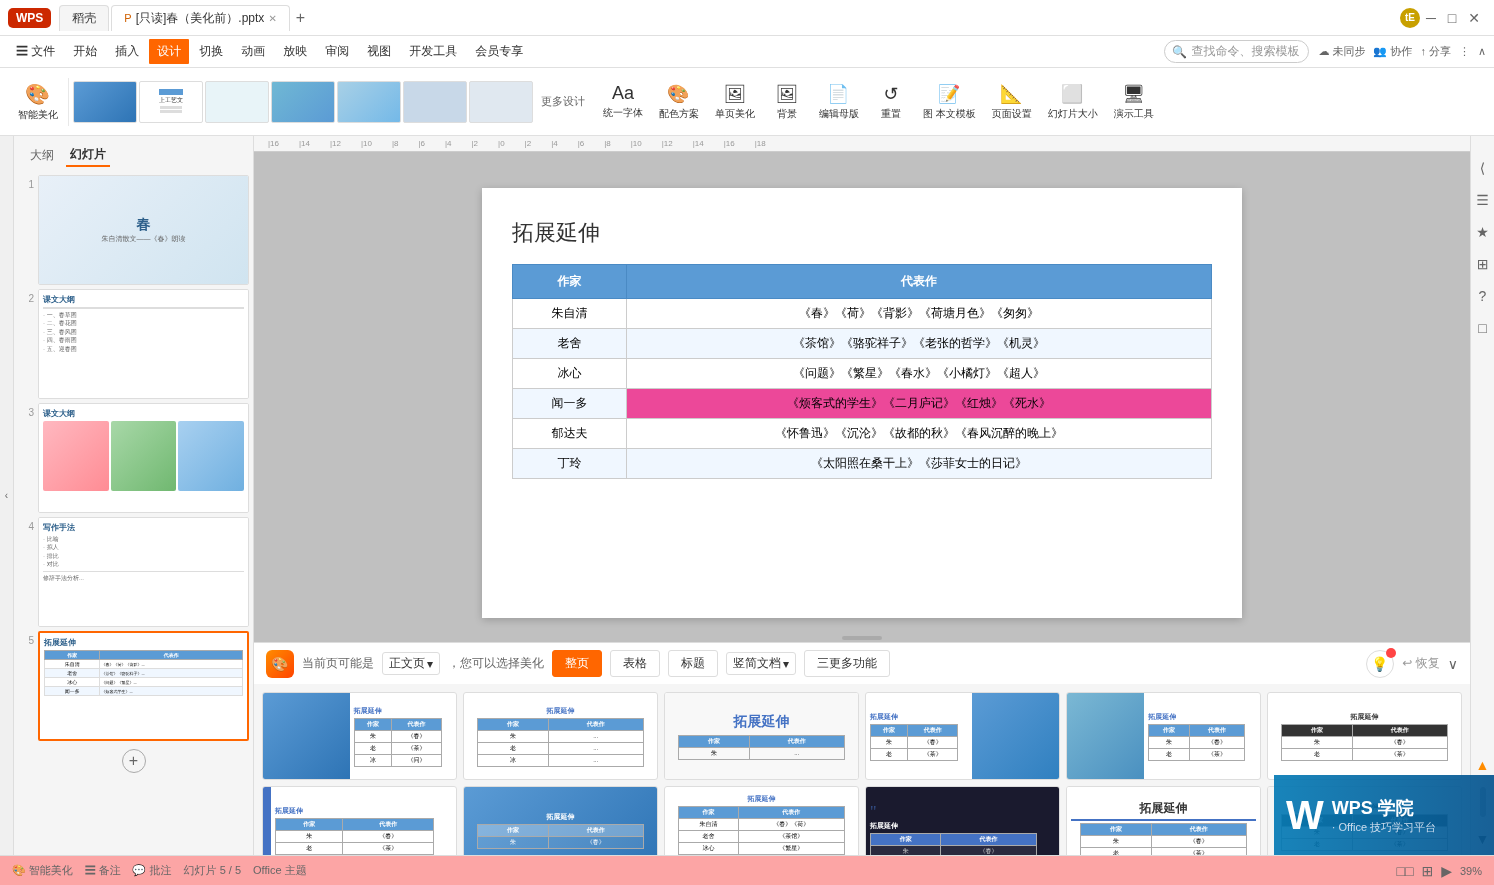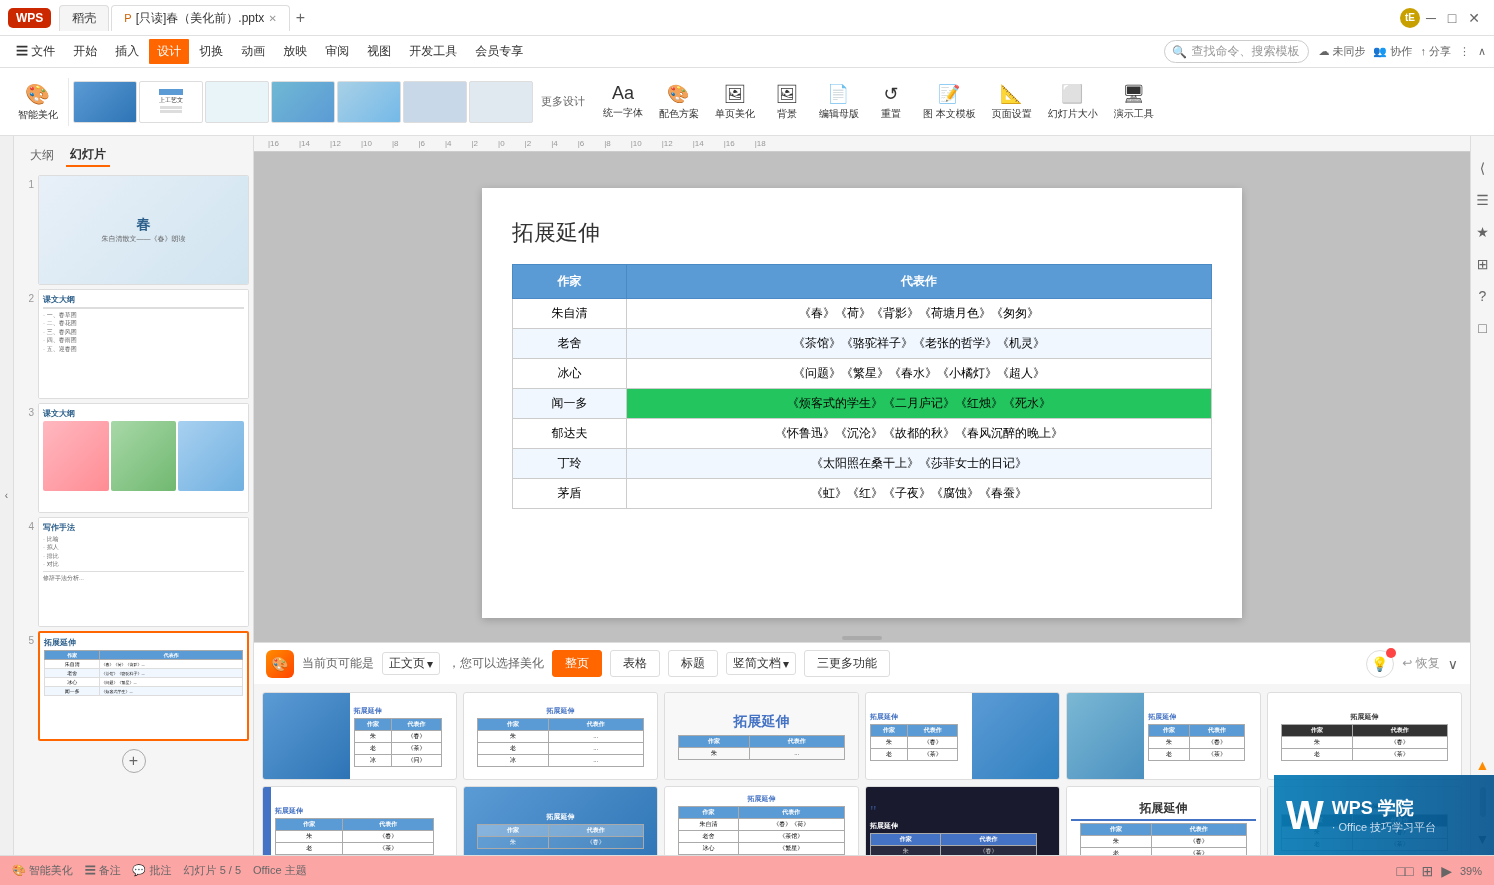--- a/index.html
+++ b/index.html
@@ -662,33 +662,29 @@
               <tr>
                 <td style="background: rgb(240, 247, 255);">老舍</td>
                 <td style="background: rgb(240, 247, 255);">《茶馆》《骆驼祥子》《老张的哲学》《机灵》</td>
               </tr>
               <tr>
                 <td>冰心</td>
                 <td>《问题》《繁星》《春水》《小橘灯》《超人》</td>
               </tr>
               <tr>
                 <td style="background: rgb(240, 247, 255);">闻一多</td>
-                <td style="background: #22c55e;">《烦客式的学生》《二月庐记》《红烛》《死水》</td>
+                <td style="background: #ec4899;">《烦客式的学生》《二月庐记》《红烛》《死水》</td>
               </tr>
               <tr>
                 <td>郁达夫</td>
                 <td>《怀鲁迅》《沉沦》《故都的秋》《春风沉醉的晚上》</td>
               </tr>
               <tr>
                 <td style="background: rgb(240, 247, 255);">丁玲</td>
                 <td style="background: rgb(240, 247, 255);">《太阳照在桑干上》《莎菲女士的日记》</td>
-              </tr>
-              <tr>
-                <td>茅盾</td>
-                <td>《虹》《红》《子夜》《腐蚀》《春蚕》</td>
               </tr>
             </tbody>
         </table>
       </div>
     </div>
 
     <div style="display:flex; justify-content:center; padding:2px 0; background:#c0c0c0;">
       <div style="width:40px; height:4px; background:#aaa; border-radius:2px;"></div>
     </div>
 

